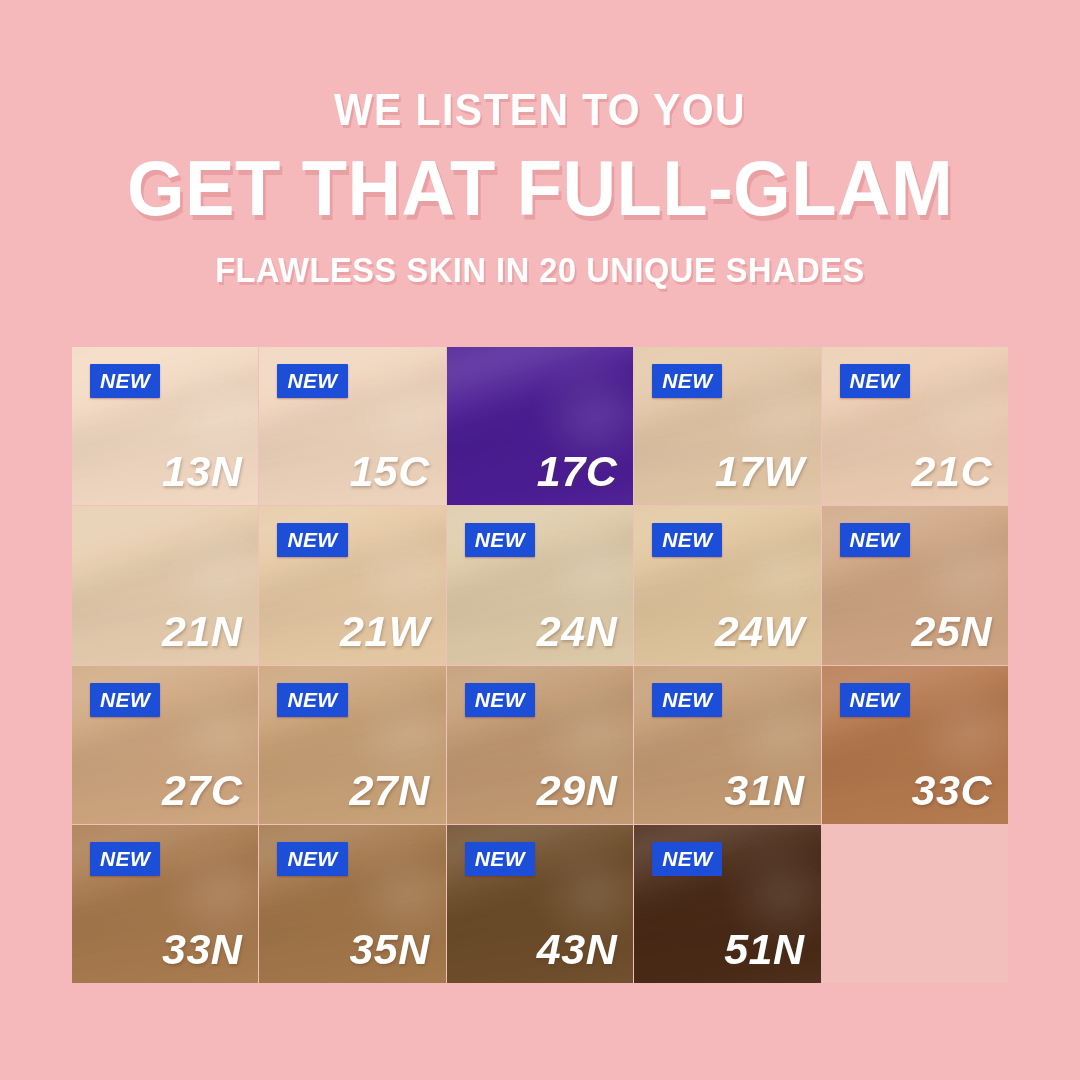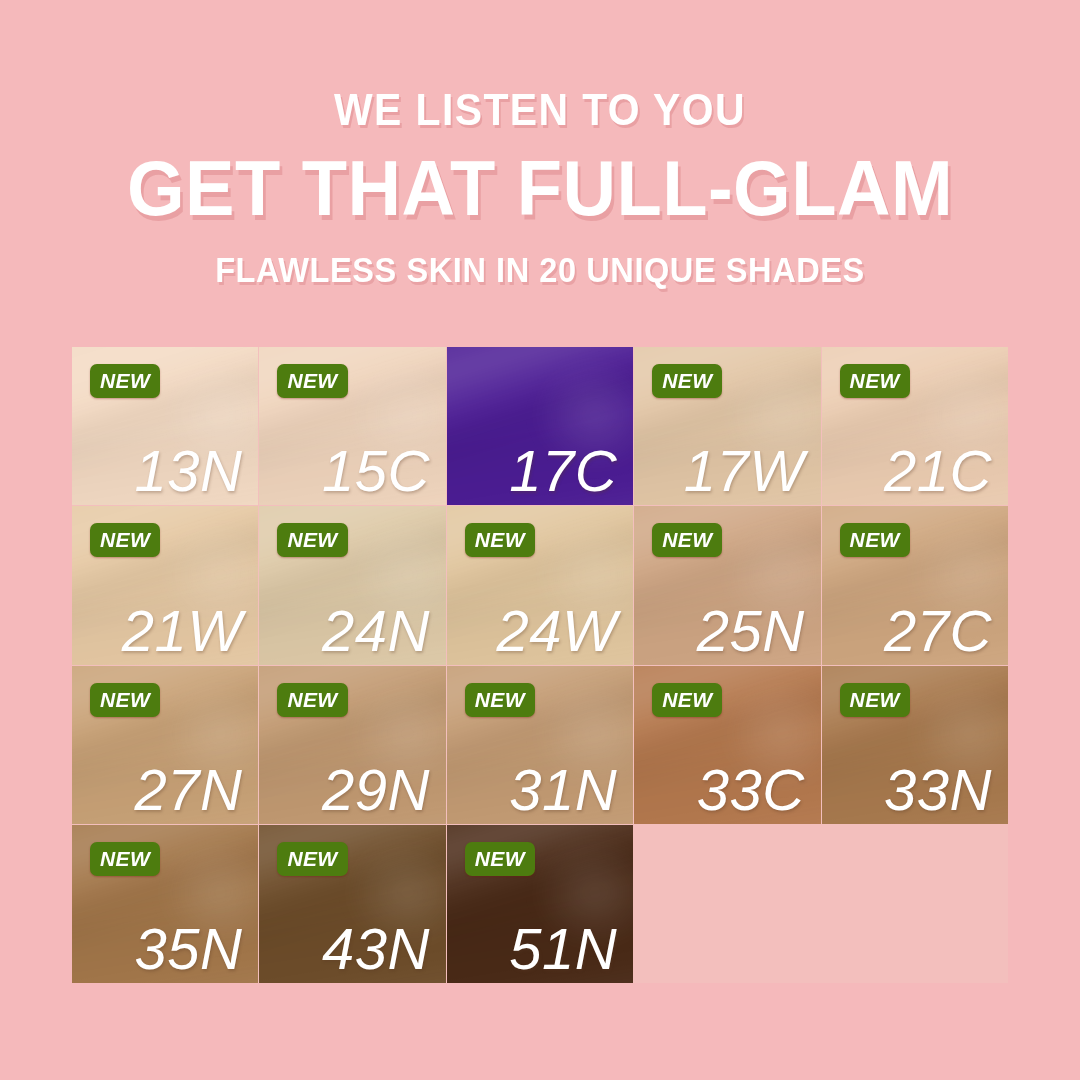--- a/index.html
+++ b/index.html
@@ -131,42 +131,42 @@
     border-radius: 50%;
     background: radial-gradient(closest-side, rgba(255,255,255,0.13), rgba(255,255,255,0));
     filter: blur(10px);
     pointer-events: none;
   }
 
   .new-badge {
     position: absolute;
     left: 18px;
     top: 17px;
-    background: #4d7c0f;
+    background: #1d4ed8;
     color: #ffffff;
     font-family: "Liberation Sans", sans-serif;
     font-style: italic;
     font-weight: bold;
     font-size: 21px;
     line-height: 21px;
     letter-spacing: 0.4px;
     padding: 6px 10px 7px 10px;
-    border-radius: 7px;
+    border-radius: 1px;
     box-shadow: 0 1px 2px rgba(120,20,18,0.35);
   }
 
   .shade-label {
     position: absolute;
     right: 16px;
     bottom: 11px;
     color: #ffffff;
     font-family: "Liberation Sans", sans-serif;
     font-style: italic;
-    font-weight: normal;
-    font-size: 58px;
+    font-weight: bold;
+    font-size: 43px;
     line-height: 46px;
     letter-spacing: 0.5px;
     text-shadow: 1px 2px 3px rgba(90,55,35,0.30);
   }
 </style>
 </head>
 <body>
 
 <div class="promo">
 
@@ -204,20 +204,26 @@
         <span class="new-badge">NEW</span>
         <span class="shade-label">17W</span>
       </div>
       <div class="shade-cell" style="background: rgb(236, 205, 178);">
         <div class="smear-a"></div>
         <div class="smear-b"></div>
         <div class="smear-c"></div>
         <span class="new-badge">NEW</span>
         <span class="shade-label">21C</span>
       </div>
+      <div class="shade-cell" style="background: rgb(231, 205, 174);">
+        <div class="smear-a"></div>
+        <div class="smear-b"></div>
+        <div class="smear-c"></div>
+        <span class="shade-label">21N</span>
+      </div>
       <div class="shade-cell" style="background: rgb(230, 201, 164);">
         <div class="smear-a"></div>
         <div class="smear-b"></div>
         <div class="smear-c"></div>
         <span class="new-badge">NEW</span>
         <span class="shade-label">21W</span>
       </div>
       <div class="shade-cell" style="background: rgb(222, 202, 168);">
         <div class="smear-a"></div>
         <div class="smear-b"></div>

